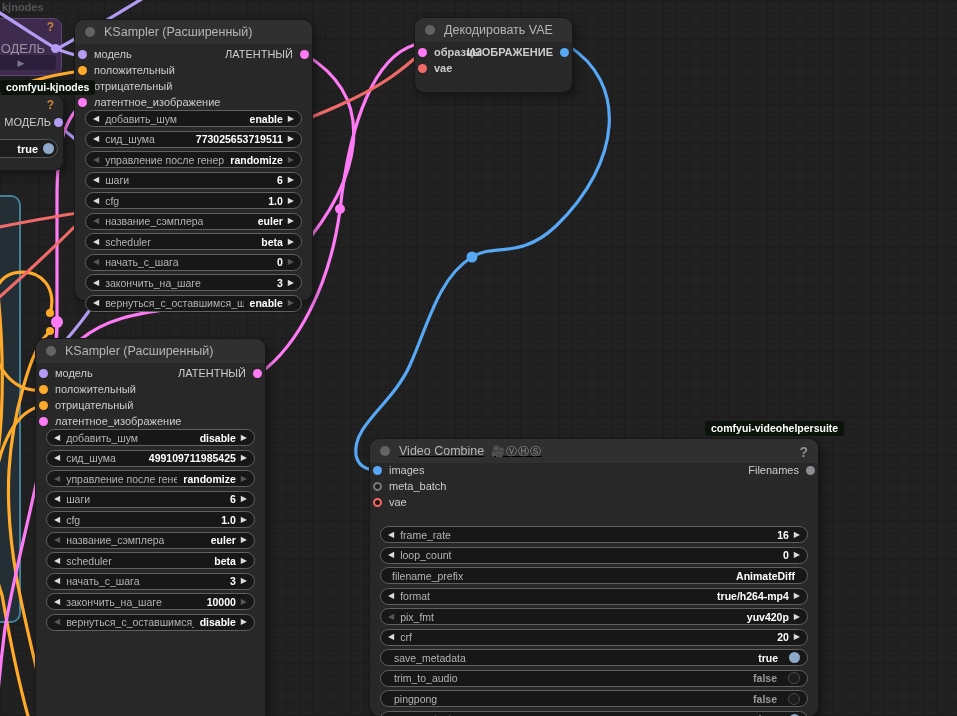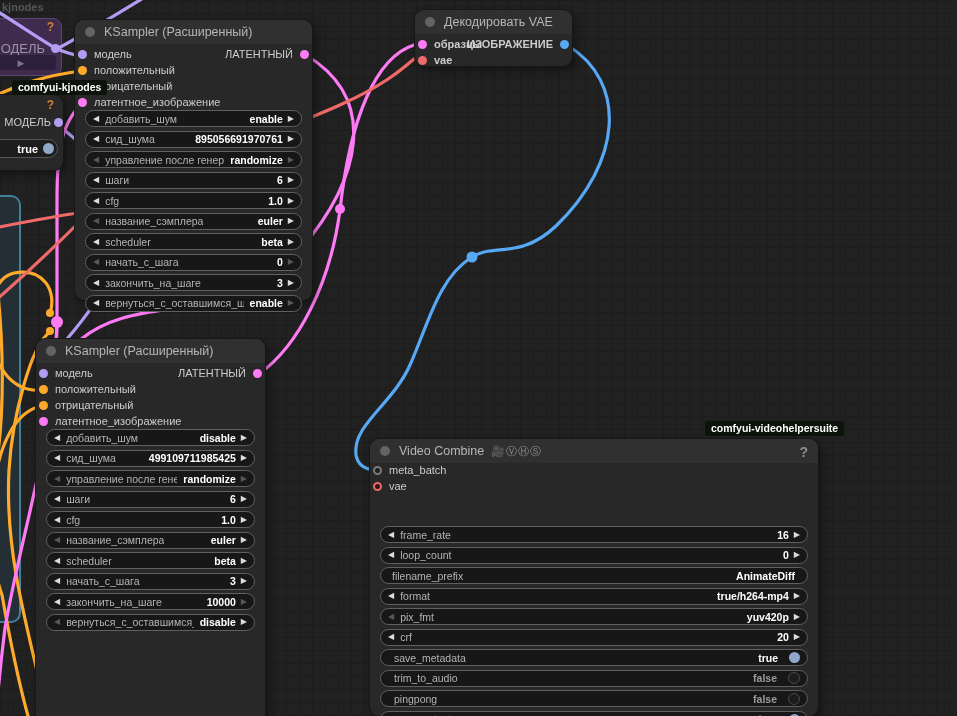--- a/index.html
+++ b/index.html
@@ -78,23 +78,23 @@
   
   #blue-node{left:-30px;top:195px;width:47px;height:424px;background:#232e35;
     border:2px solid #43809a;border-radius:10px;box-shadow:none;}
 
   #ks-top{left:75px;top:20px;width:237px;height:280px;}
   #ks-top .ports{top:26px;}
   #ks-top .widgets{top:90px;}
   #ks-bottom{left:36px;top:339px;width:229px;height:390px;}
   #ks-bottom .ports{top:26px;}
   #ks-bottom .widgets{top:90px;}
-  #vae-decode{left:415px;top:10px;width:157px;height:56px;text-align:right;}
+  #vae-decode{left:415px;top:18px;width:157px;height:74px;text-align:right;}
   #vae-decode .ports{top:26px;font-weight:bold;}
-  #video-combine{left:370px;top:439px;width:448px;height:277px;}
+  #video-combine{left:370px;top:439px;width:448px;height:277px;text-decoration:underline;}
   #video-combine .ports{top:23px;}
   #video-combine .widgets{top:87px;}
 </style>
 </head>
 <body>
 
 <div class="canvas">
 
   <div class="faintlabel">kjnodes</div>
 
@@ -130,21 +130,21 @@
     <path class="w-image" d="M 567,45 C 628,82 622,162 556,226 C 520,260 494,243 472,257"></path>
     <path class="w-image" d="M 472,257 C 438,278 428,325 410,365 C 392,405 352,425 356,455 C 358,466 366,470 377,470"></path>
     <circle cx="90" cy="210" r="5.5" fill="#f16a6a"></circle>
     <circle cx="57" cy="322" r="6" fill="#ff7bf5"></circle>
     <circle cx="340" cy="209" r="5" fill="#ff7bf5"></circle>
     <circle cx="472" cy="257" r="5.5" fill="#57a8f5"></circle>
     <circle cx="50" cy="313" r="4" fill="#ffaa2a"></circle>
     <circle cx="50" cy="331" r="4" fill="#ffaa2a"></circle>
   </svg>
 
-  <div class="badge" style="left:0;top:80px;margin-left:12px;">comfyui-kjnodes</div>
+  <div class="badge" style="left:0;top:80px;">comfyui-kjnodes</div>
 
   <div class="node" id="model-node">
     <span class="qmark orange">?</span>
     <span class="plabel-out">МОДЕЛЬ</span>
     <span class="dot model odot"></span>
     <span class="togglerow">
       <span class="tval">true</span>
       <span class="knob"></span>
     </span>
   </div>
@@ -187,21 +187,21 @@
     <div class="widgets">
         <div class="widget combo">
           <span class="arr">◀</span>
           <span class="wlabel">добавить_шум</span>
           <span class="wval">enable</span>
           <span class="arr">▶</span>
         </div>
         <div class="widget number">
           <span class="arr">◀</span>
           <span class="wlabel">сид_шума</span>
-          <span class="wval">895056691970761</span>
+          <span class="wval">773025653719511</span>
           <span class="arr">▶</span>
         </div>
         <div class="widget combo">
           <span class="arr dim">◀</span>
           <span class="wlabel">управление после генерац...</span>
           <span class="wval">randomize</span>
           <span class="arr dim">▶</span>
         </div>
         <div class="widget number">
           <span class="arr">◀</span>
@@ -377,20 +377,30 @@
   <div class="node" id="video-combine">
     <div class="ntitle">
       <span class="tdot"></span>
       <span>Video Combine</span>
       <span class="ticons">🎥ⓋⒽⓈ</span>
     </div>
     <span class="qmark">?</span>
     <div class="ports">
         <div class="prow">
           <span class="port in">
+            <span class="dot image"></span>
+            <span class="plabel">images</span>
+          </span>
+          <span class="port out">
+            <span class="plabel">Filenames</span>
+            <span class="dot gray"></span>
+          </span>
+        </div>
+        <div class="prow">
+          <span class="port in">
             <span class="dot gray hollow"></span>
             <span class="plabel">meta_batch</span>
           </span>
         </div>
         <div class="prow">
           <span class="port in">
             <span class="dot vae hollow"></span>
             <span class="plabel">vae</span>
           </span>
         </div>

